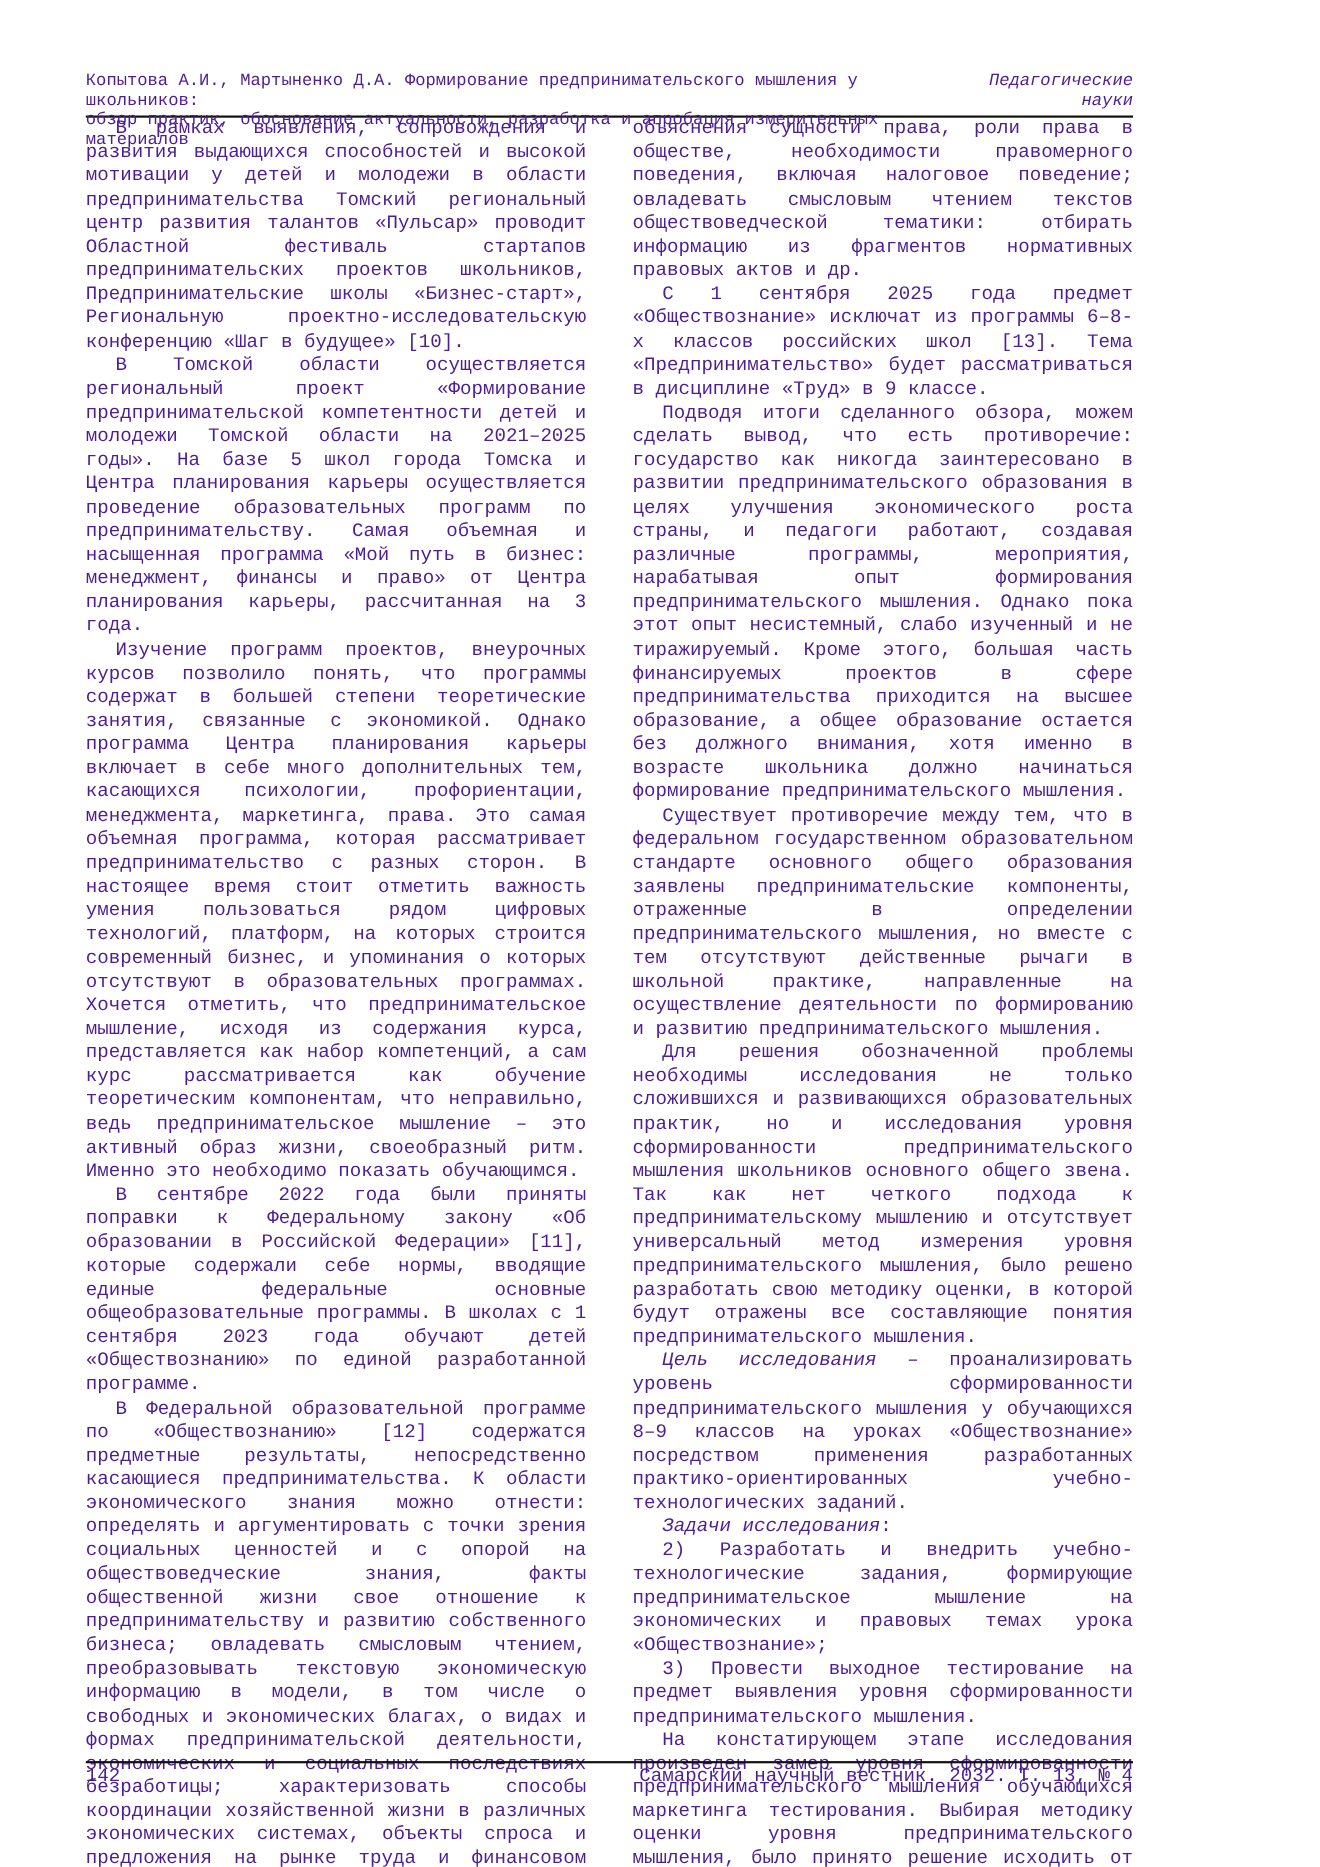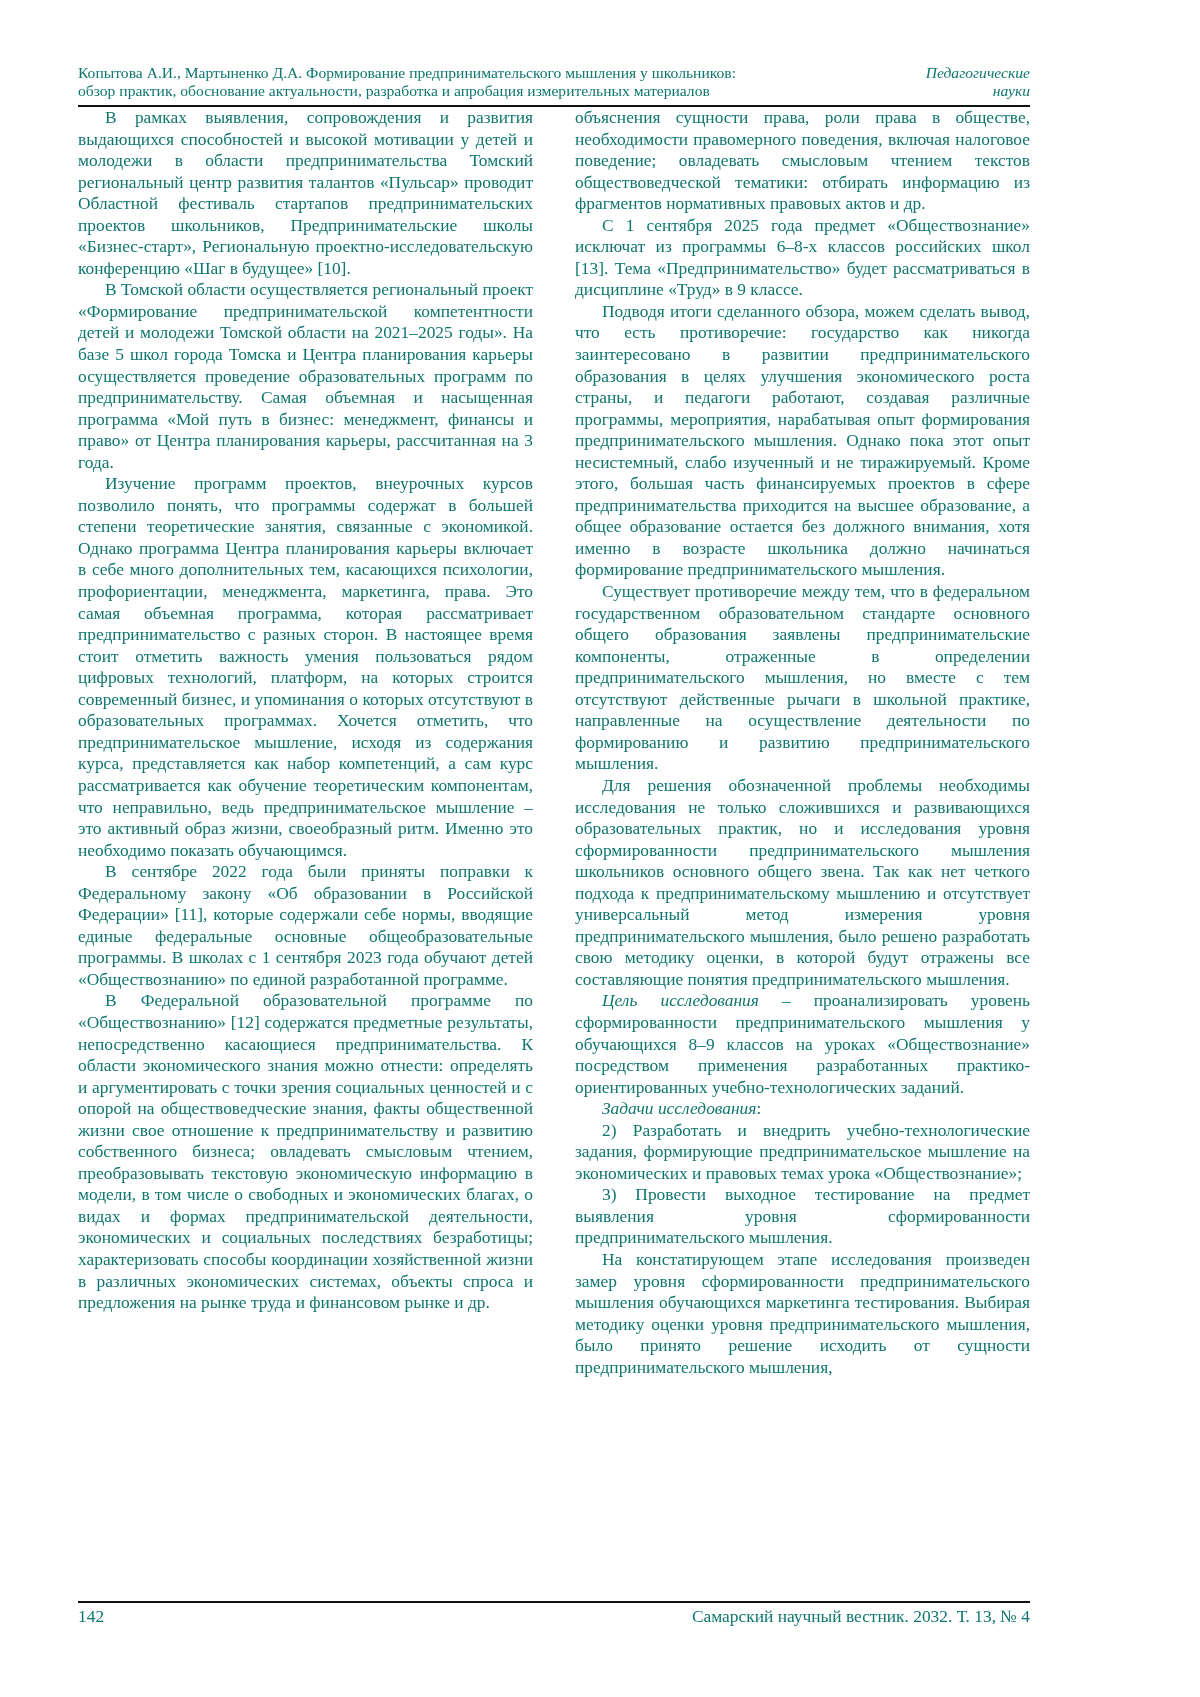--- a/index.html
+++ b/index.html
@@ -1,19 +1,19 @@
 <!DOCTYPE html>
 <html><head>
 <meta charset="utf-8">
 <style>
   html, body { margin: 0; padding: 0; background: #ffffff; }
   body { width: 1200px; height: 1697px; position: relative; overflow: hidden; }
   .page {
     position: absolute; left: 78px; top: 62px; width: 952px; height: 1580px;
-    font-family: Liberation Serif, serif; color: #0f766e;
+    font-family: Liberation Mono, monospace; color: #4c1d95;
   }
   .running-header {
     position: relative; height: 42px; font-size: 15.6px; line-height: 18px;
     border-bottom: 2px solid #111; padding-bottom: 1px;
   }
   .running-header .left { position: absolute; left: 0; top: 2px; width: 760px; }
   .running-header .right {
     position: absolute; right: 0; top: 2px; width: 150px; text-align: right; font-style: italic;
   }
   .running-header .left span, .running-header .right span { display: block; }

